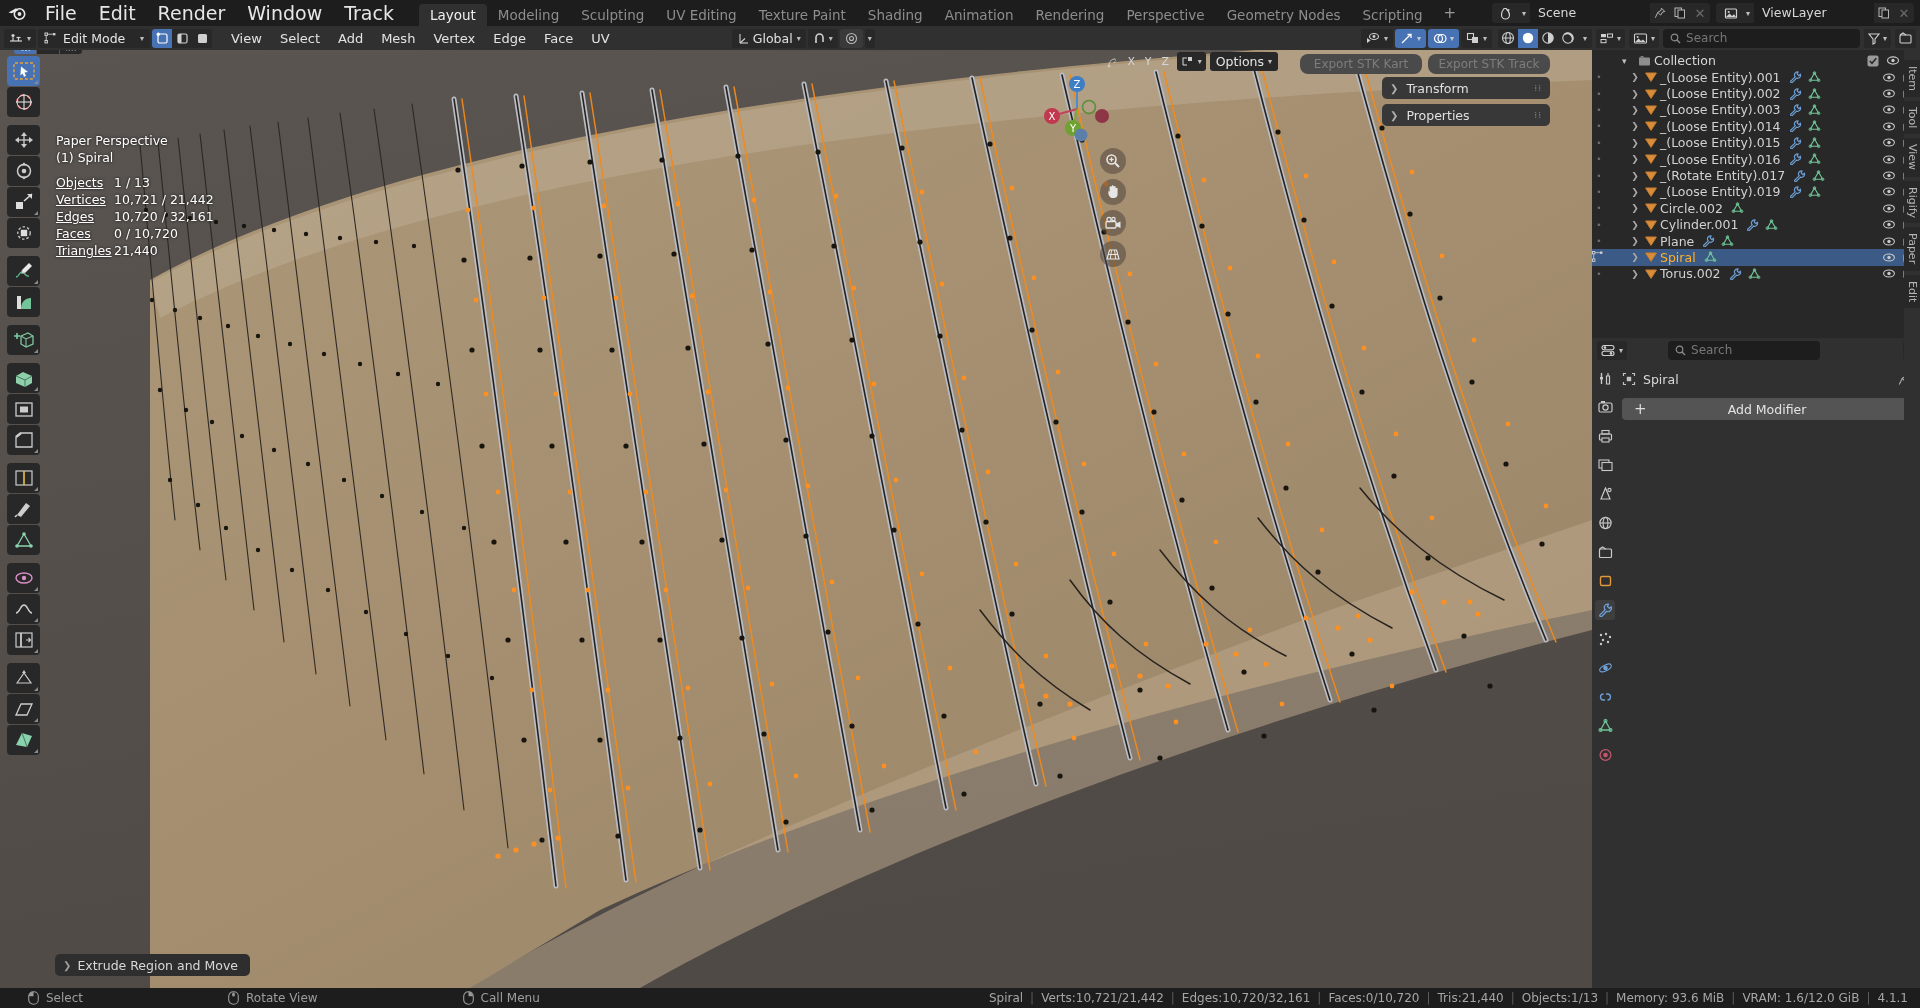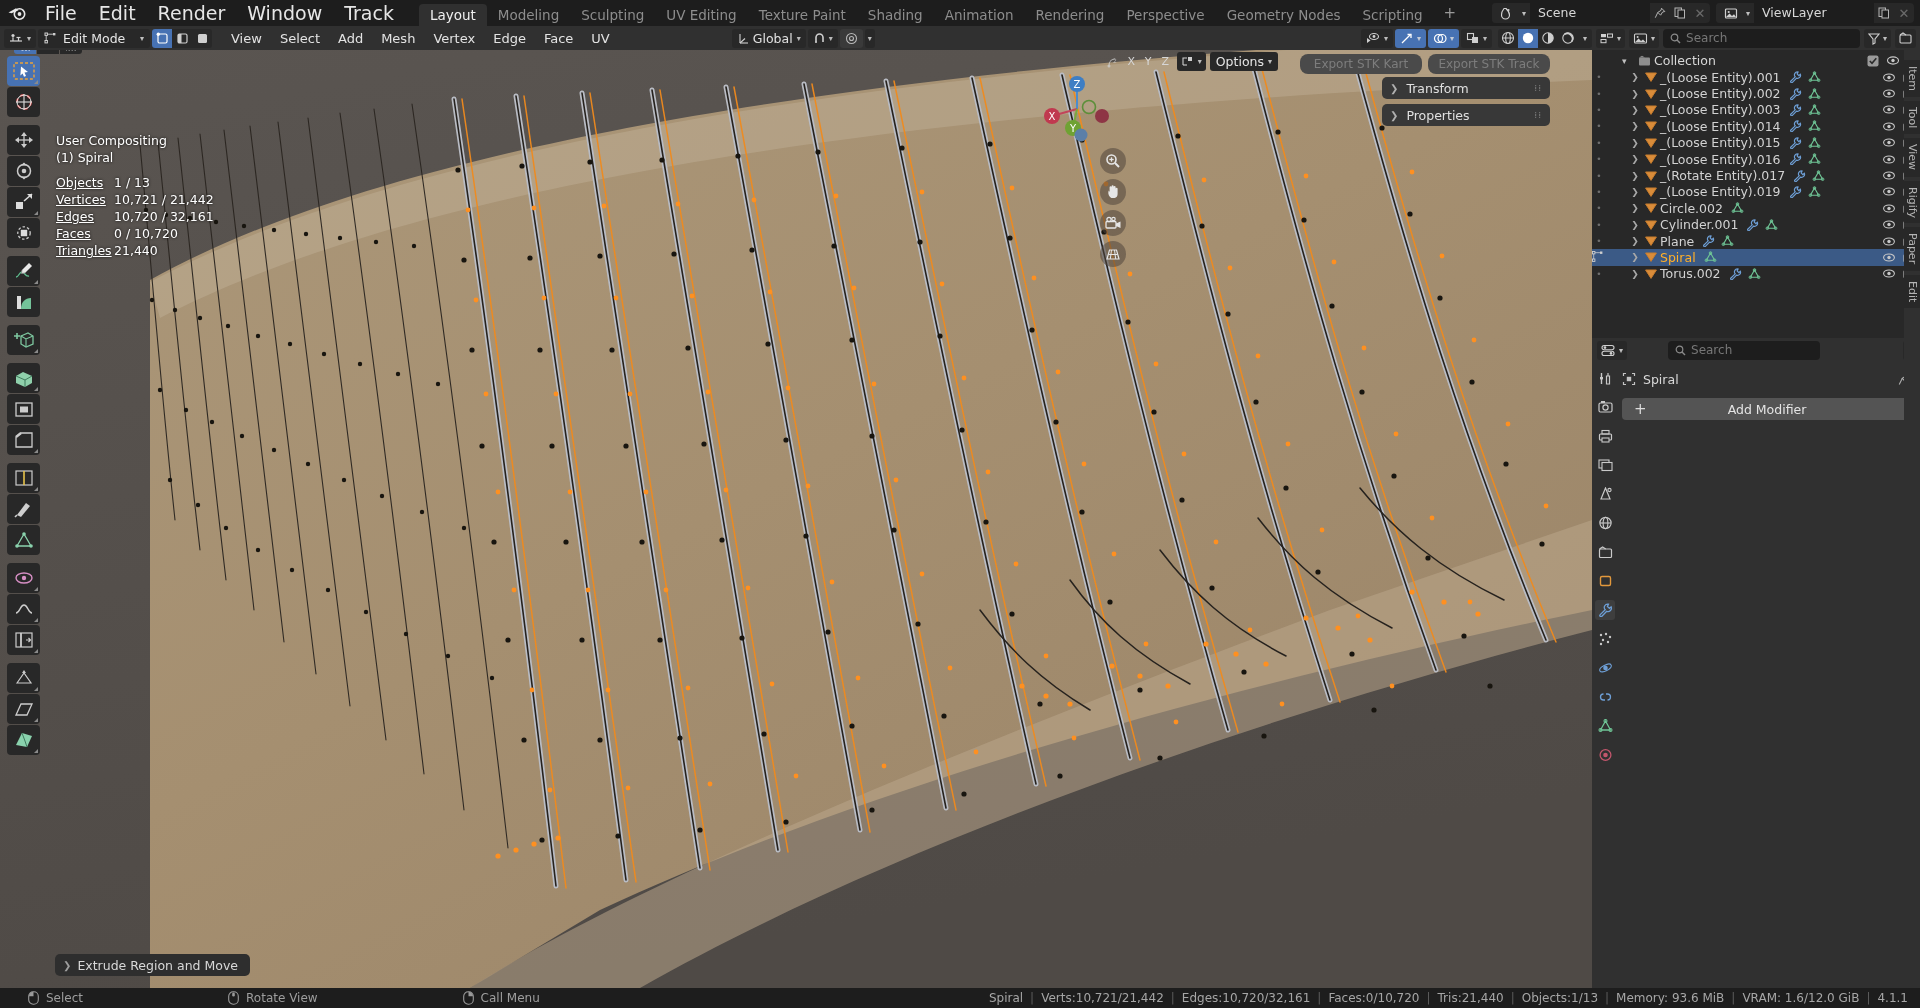--- a/index.html
+++ b/index.html
@@ -995,21 +995,21 @@
           <svg width="22" height="20" viewBox="0 0 22 20">
               <path d="M3 15 L9 3 L19 6 L14 17 Z" fill="#8ad2ad"></path>
               <path d="M9 3 L12 11 L14 17" fill="none" stroke="#3e7a5d" stroke-width="1"></path>
             </svg>
           <div class="corner"></div>
         </div>
       </div>
     </div>
 
     <div class="stats">
-      <div>User Compositing</div>
+      <div>Paper Perspective</div>
       <div>(1) Spiral</div>
       <div class="gap"></div>
       <div class="row">
         <span class="k">Objects</span>
         <span class="v">1 / 13</span>
       </div>
       <div class="row">
         <span class="k">Vertices</span>
         <span class="v">10,721 / 21,442</span>
       </div>

